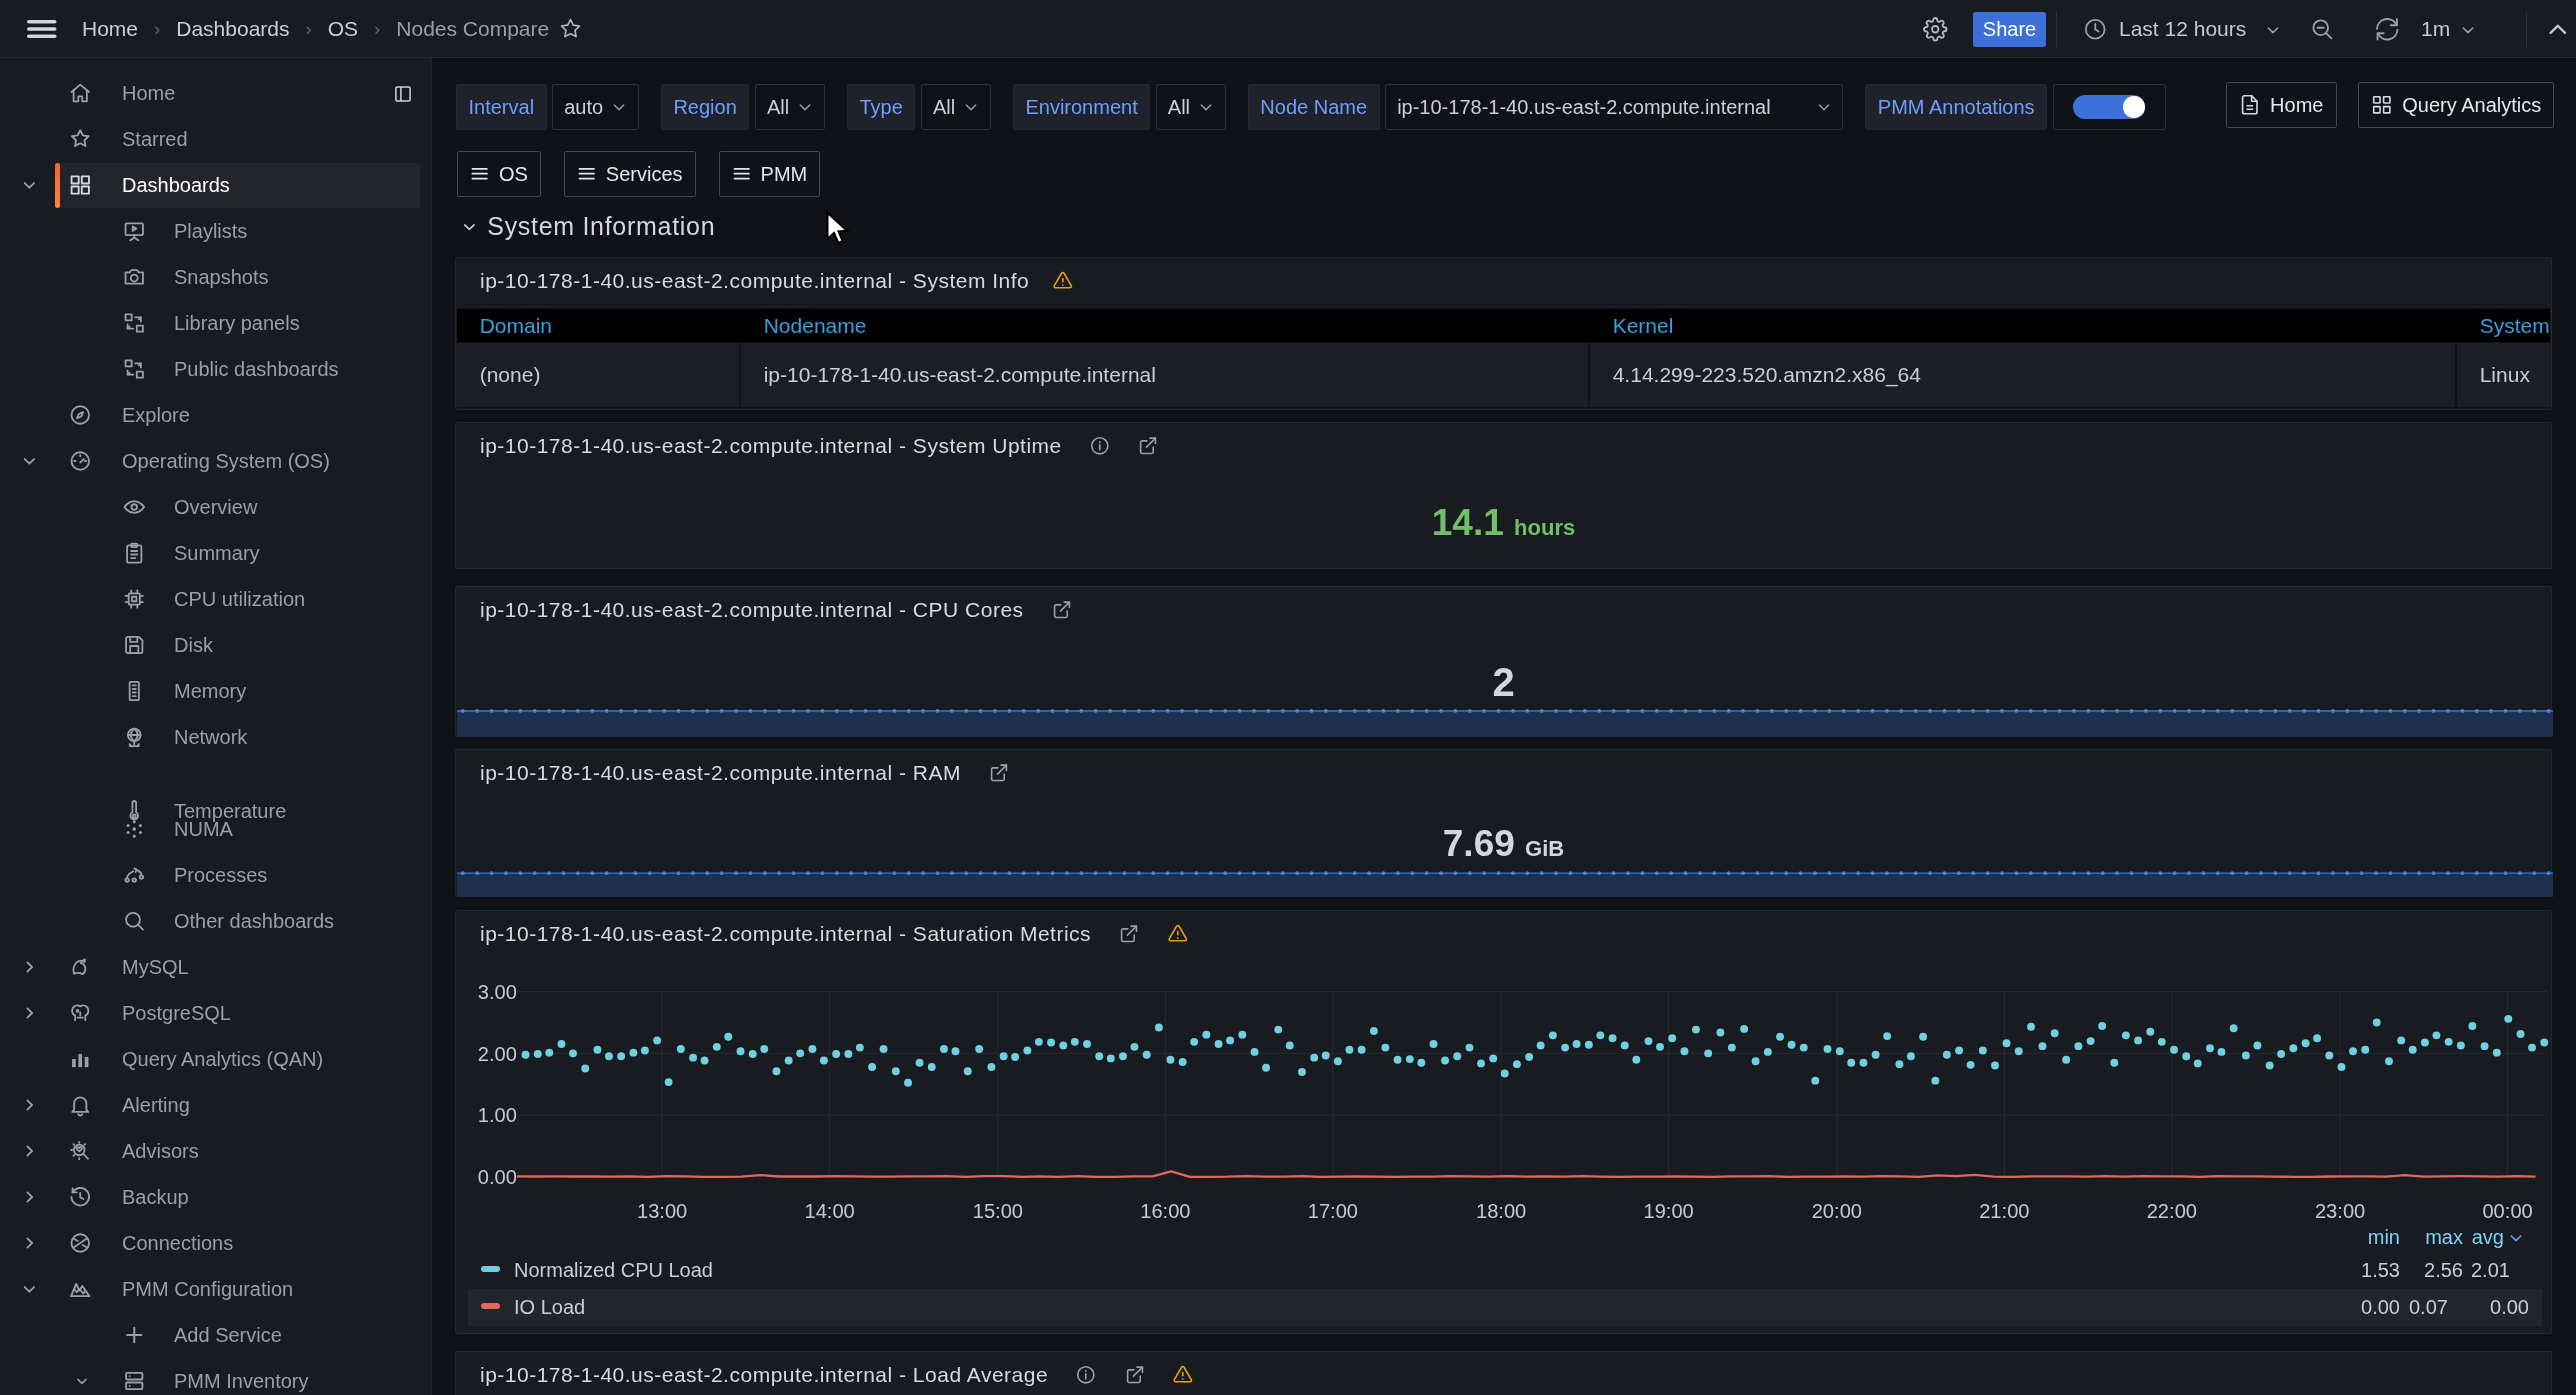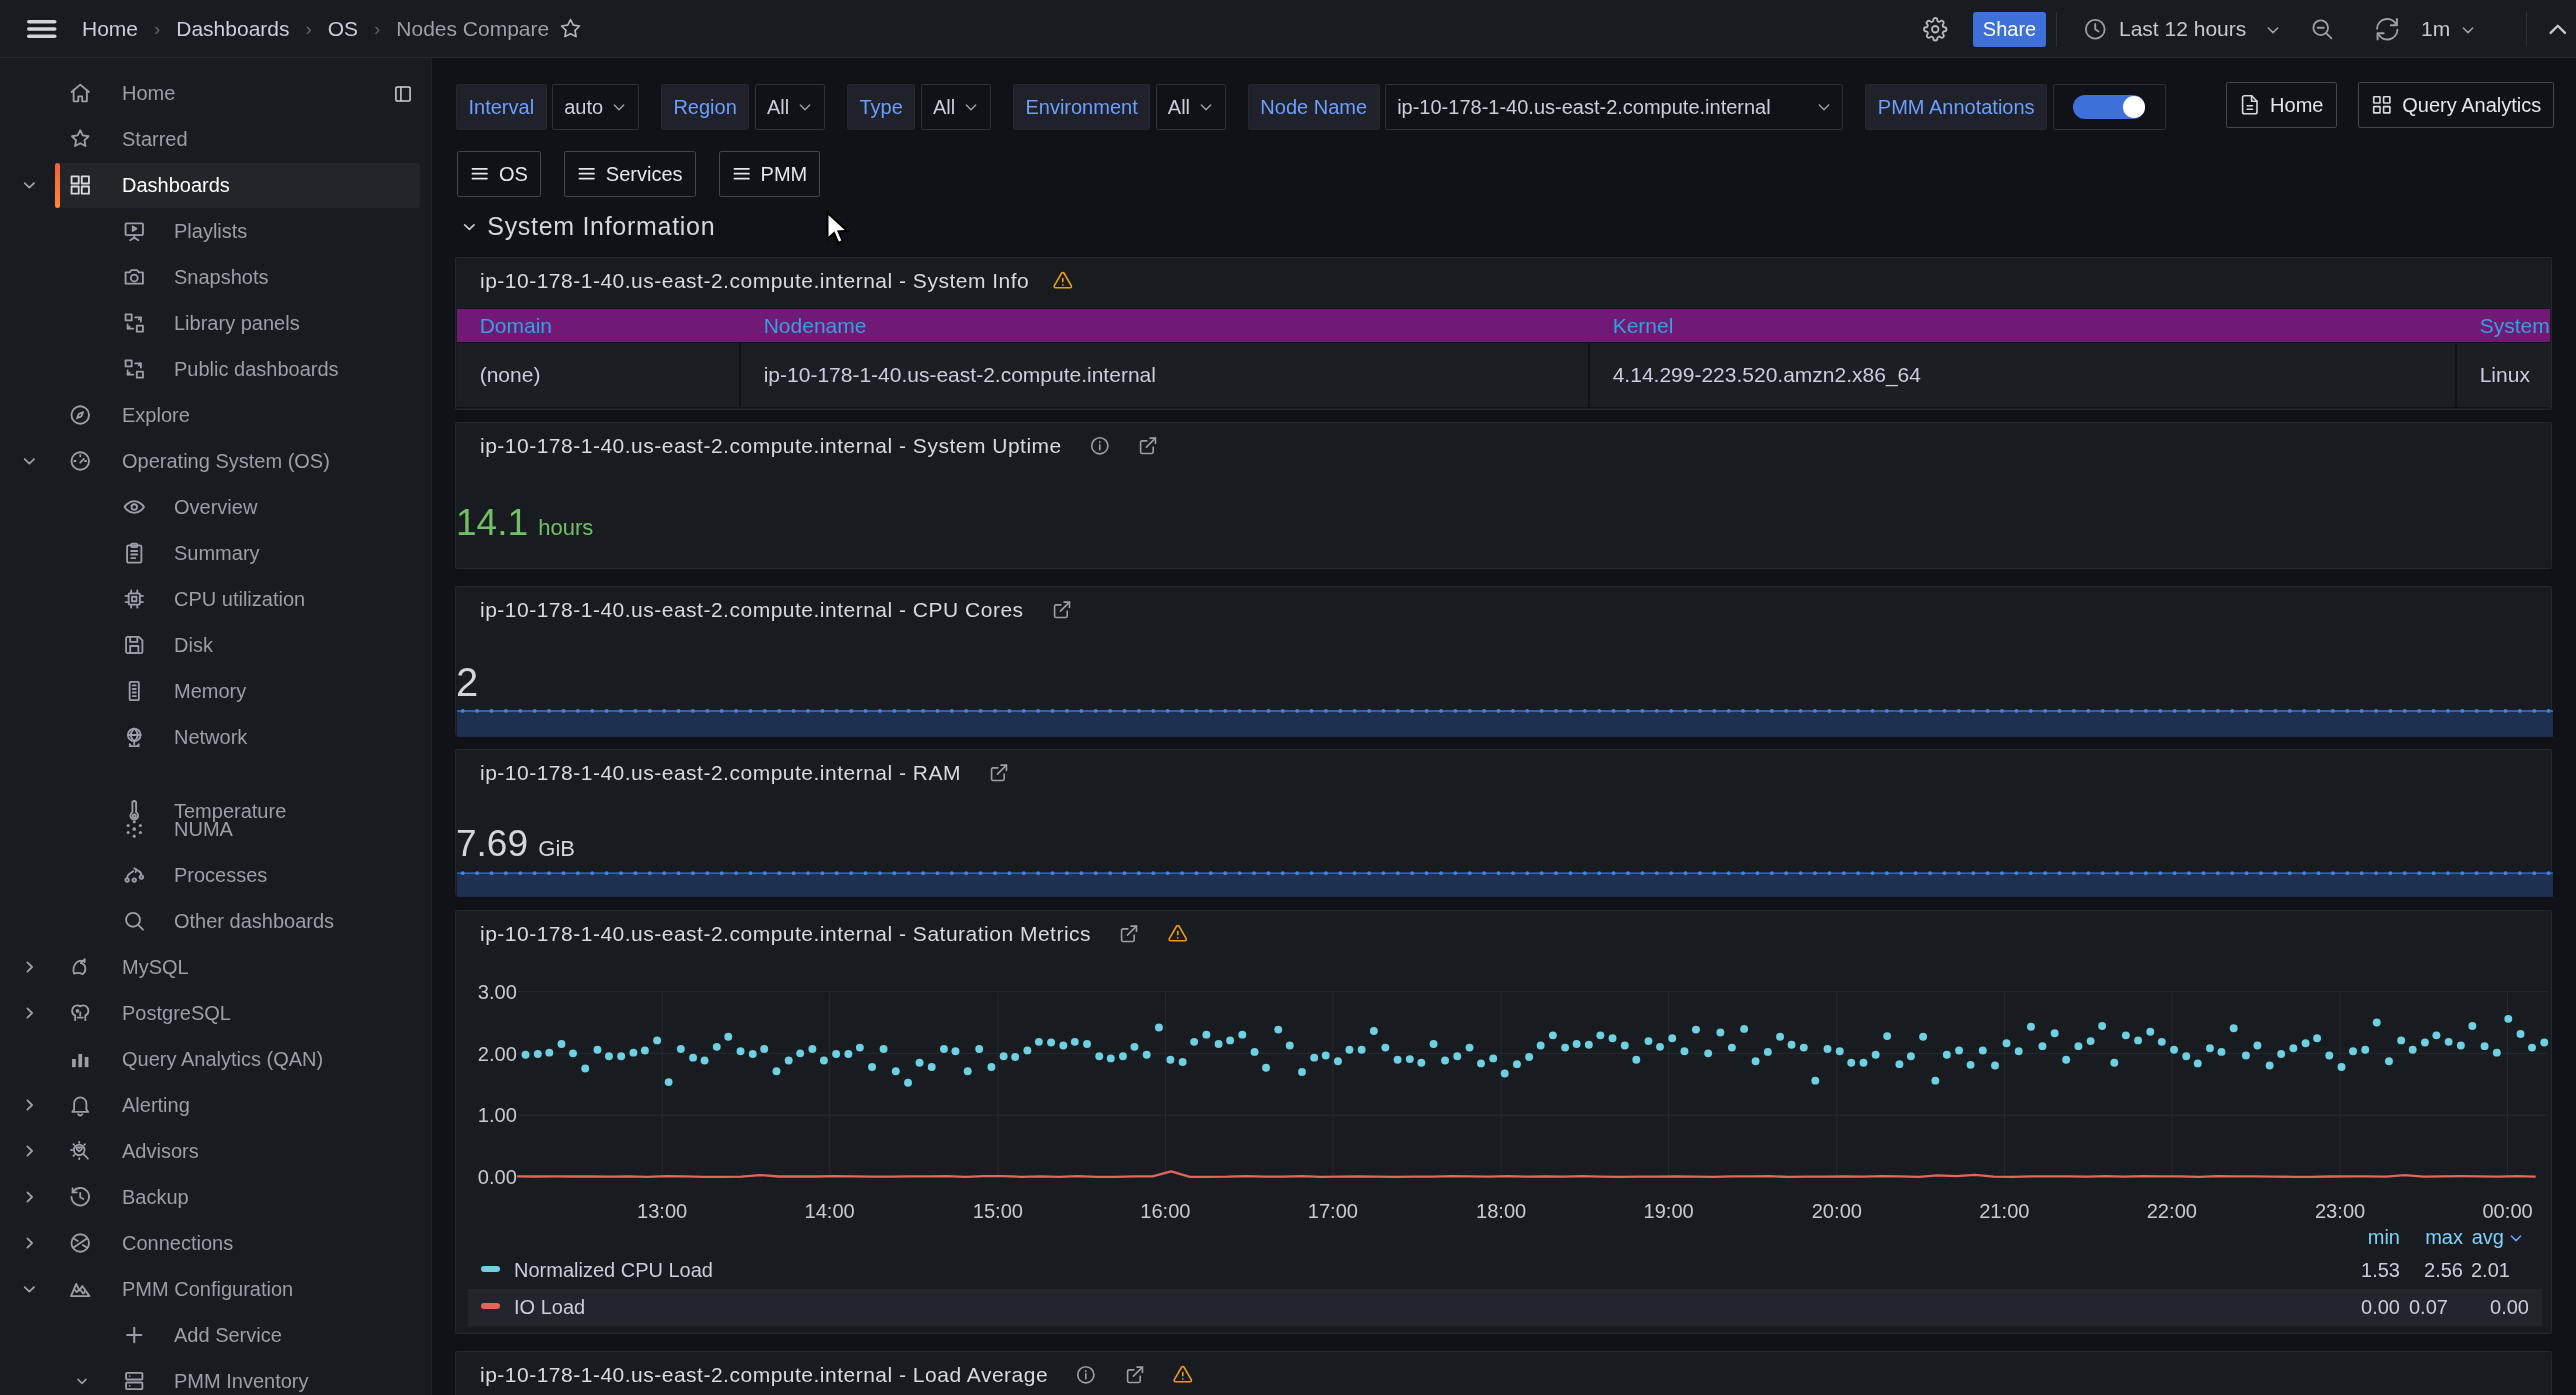--- a/index.html
+++ b/index.html
@@ -44,25 +44,25 @@
 
 
 .sechead { position:absolute; left:460px; top:209px; height:35px; display:flex; align-items:center; gap:8.6px;
   font-size:25px; font-weight:500; color:#d6d7e0; letter-spacing:0.7px; }
 
 
 .panel { position:absolute; left:455px; width:2097px; background:#181b1f; border:0.7px solid #25272c; border-radius:1.4px; }
 .ptitle { position:absolute; left:0; top:0; width:100%; height:46px; display:flex; align-items:center;
   padding-left:24px; gap:27px; font-size:21px; font-weight:500; color:#d8d9e1; letter-spacing:0.5px; }
 .picon { width:21.6px; height:21.6px; color:#9d9ea9; flex:none; }
-.bigval { position:absolute; width:100%; font-weight:400; }
+.bigval { position:absolute; width:100%; text-align:center; font-weight:700; }
 
 
 .tbl { position:absolute; left:0.7px; right:0.7px; top:50px; }
-.thead { display:flex; height:34px; background:#701a75; border-top:1.4px solid #111217; }
+.thead { display:flex; height:34px; background:#000000; border-top:1.4px solid #111217; }
 .thead > div { display:flex; align-items:center; padding-left:23px; color:#34a1e3; font-size:21px; font-weight:500; }
 .trow { display:flex; height:66px; border-top:1.4px solid #111217; border-bottom:1.4px solid #111217; }
 .trow > div { display:flex; align-items:center; padding-left:23px; font-size:21px; color:#ccccdc;
   border-right:2.2px solid #111217; background:#1b1e23; }
 .trow > div:last-child { border-right:none; }
 .c1 { width:284px; flex:none; } .c2 { width:849px; flex:none; } .c3 { width:867px; flex:none; } .c4 { flex:1; }
 
 
 .leg { position:absolute; font-size:20px; color:#ccccdc; }
 .lhead { color:#7dd3fc; font-weight:500; }

